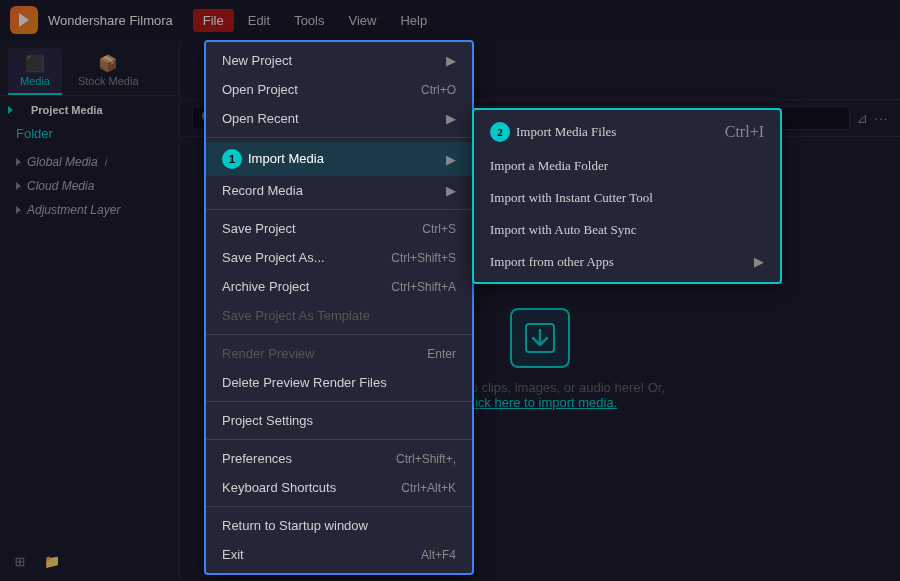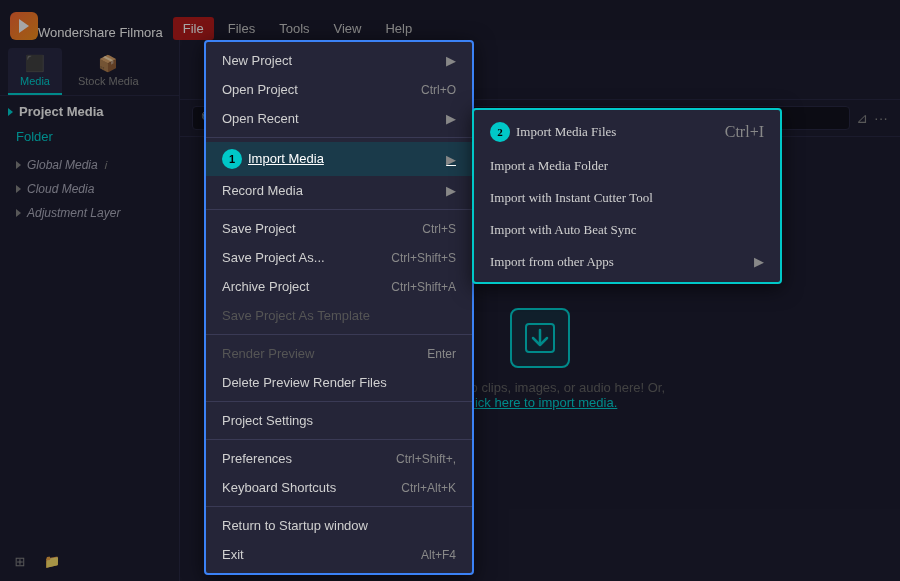--- a/index.html
+++ b/index.html
@@ -12,23 +12,23 @@
       color: #d0d0d0;
       overflow: hidden;
       position: relative;
     }
 
     
     .titlebar {
       height: 40px;
       background: #1c1c2e;
       display: flex;
-      align-items: flex-end;
+      align-items: center;
       padding: 0 10px;
-      gap: 0;
+      gap: 10px;
     }
     .app-logo {
       width: 28px;
       height: 28px;
       background: linear-gradient(135deg, #ff6b35, #f7931e);
       border-radius: 6px;
       display: flex;
       align-items: center;
       justify-content: center;
       color: white;
@@ -97,24 +97,24 @@
       font-size: 16px;
       margin-bottom: 2px;
     }
     .sidebar-content {
       padding: 8px;
       flex: 1;
     }
     .project-media-header {
       display: flex;
       align-items: center;
-      gap: 6px;
+      gap: 18px;
       color: #ffffff;
       font-weight: bold;
-      font-size: 13px;
+      font-size: 11px;
       margin-bottom: 10px;
     }
     .triangle {
       width: 0;
       height: 0;
       border-left: 5px solid #00d4d4;
       border-top: 4px solid transparent;
       border-bottom: 4px solid transparent;
     }
     .folder-label {
@@ -270,21 +270,20 @@
       display: flex;
       align-items: center;
       justify-content: space-between;
       cursor: pointer;
       color: #d0d0d0;
       font-size: 13px;
     }
     .file-menu-item.highlighted {
       background: #1a3a4a;
       color: #ffffff;
-      text-decoration: underline;
     }
     .file-menu-item.disabled {
       color: #555;
       cursor: default;
     }
     .file-menu-item .shortcut {
       color: #888;
       font-size: 12px;
     }
     .file-menu-item .arrow {
@@ -356,21 +355,21 @@
 
 <div class="titlebar">
   <div class="app-logo">
     <svg width="18" height="18" viewBox="0 0 18 18">
         <polygon points="4,2 14,9 4,16" fill="white"></polygon>
       </svg>
   </div>
   <span class="app-name">Wondershare Filmora</span>
   <div class="menu-bar">
     <div class="menu-item active">File</div>
-    <div class="menu-item">Files</div>
+    <div class="menu-item">Edit</div>
     <div class="menu-item">Tools</div>
     <div class="menu-item">View</div>
     <div class="menu-item">Help</div>
   </div>
 </div>
 
 <div class="main-content">
 
   <div class="sidebar">
     <div class="sidebar-tabs">

